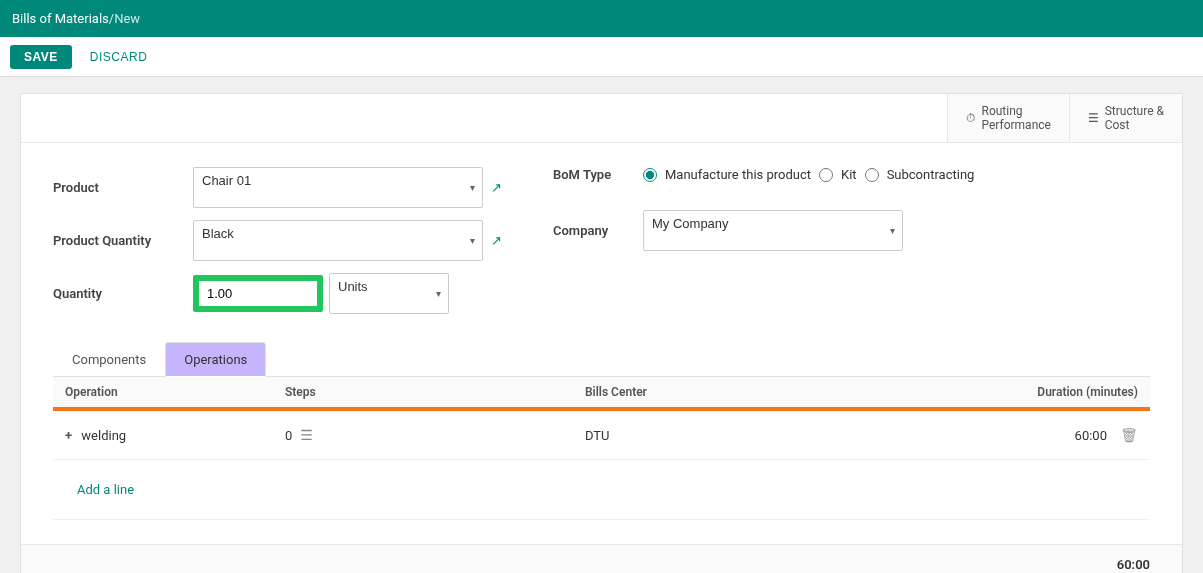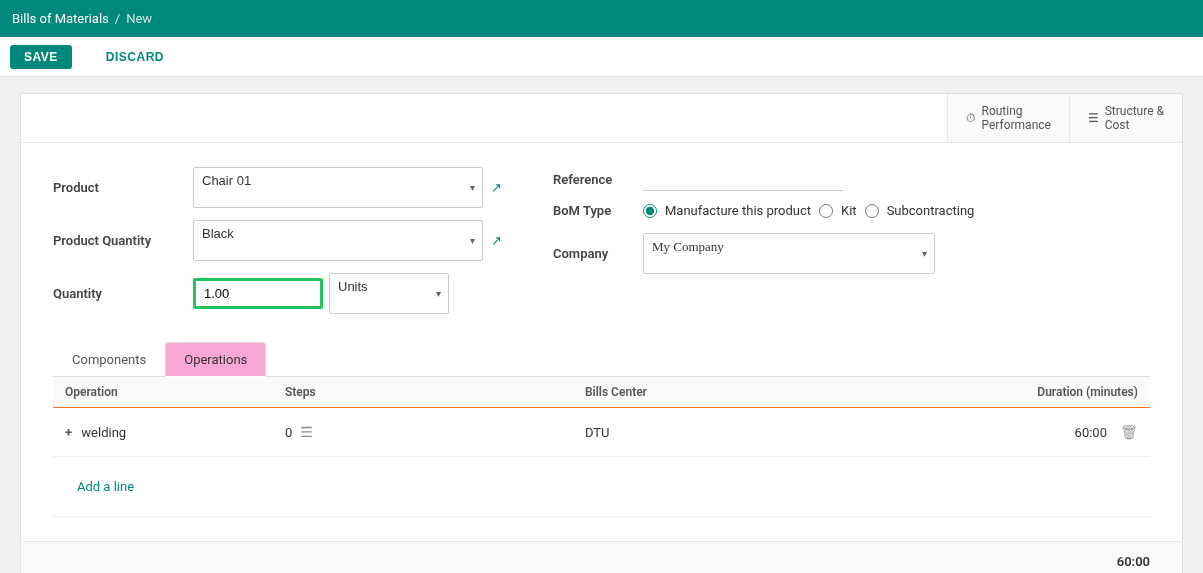--- a/index.html
+++ b/index.html
@@ -9,34 +9,33 @@
       background: #00897b;
       height: 37px;
       display: flex;
       align-items: center;
       padding: 0 12px;
       gap: 12px;
     }
     .breadcrumb {
       display: flex;
       align-items: center;
-      gap: 6px;
       color: #fff;
       font-size: 13px;
     }
     .breadcrumb a { color: #fff; text-decoration: none; }
     .breadcrumb span { color: #fff; opacity: 0.8; }
 
     .action-bar {
       background: #fff;
       height: 40px;
       display: flex;
       align-items: center;
       padding: 0 10px;
-      gap: 24px;
+      gap: 8px;
       border-bottom: 1px solid #e0e0e0;
     }
 
     .btn-save {
       background: #00897b;
       color: #fff;
       border: none;
       padding: 5px 14px;
       font-size: 12px;
       font-weight: 600;
@@ -44,21 +43,21 @@
       cursor: pointer;
       text-transform: uppercase;
       letter-spacing: 0.5px;
     }
     .btn-discard {
       background: transparent;
       color: #00897b;
       border: none;
       padding: 5px 10px;
       font-size: 12px;
-      font-weight: 700;
+      font-weight: 400;
       cursor: pointer;
       text-transform: uppercase;
       letter-spacing: 0.5px;
     }
 
     .main-content {
       padding: 16px 20px;
     }
 
     .form-card {
@@ -140,21 +139,21 @@
       font-size: 13px;
       cursor: pointer;
       text-decoration: none;
       margin-left: 2px;
     }
 
     .product-select { width: 290px; }
     .variant-select { width: 290px; }
     .qty-input {
       width: 130px;
-      border: 3px solid #22c55e;
+      border: 6px solid #22c55e;
       border-radius: 2px;
       padding: 5px 8px;
       font-size: 13px;
       outline: none;
     }
     .unit-select { width: 120px; }
 
     .two-col {
       display: flex;
       gap: 0;
@@ -200,21 +199,21 @@
       cursor: pointer;
       font-size: 13px;
     }
 
     .radio-item input[type="radio"] {
       accent-color: #00897b;
       width: 14px;
       height: 14px;
     }
 
-    .company-select { width: 292px; font-family: Liberation Serif, serif; }
+    .company-select { width: 260px; }
 
     
     .tabs {
       display: flex;
       gap: 0;
       border-bottom: 1px solid #e0e0e0;
       margin-top: 16px;
     }
 
     .tab {
@@ -223,40 +222,40 @@
       cursor: pointer;
       border: 1px solid transparent;
       border-bottom: none;
       color: #555;
       background: transparent;
       border-radius: 3px 3px 0 0;
     }
     .tab.active {
       border-color: #e0e0e0;
       border-bottom: 1px solid #fff;
-      background: #f9a8d4;
+      background: #c4b5fd;
       color: #333;
       margin-bottom: -1px;
       z-index: 1;
     }
 
     
     .data-table {
       width: 100%;
       border-collapse: collapse;
       margin-top: 0;
     }
 
     .data-table th {
       text-align: left;
       padding: 8px 12px;
       font-size: 12px;
       font-weight: 600;
       color: #555;
-      border-bottom: 1px solid #f97316;
+      border-bottom: 4px solid #f97316;
       background: #fafafa;
     }
 
     .data-table td {
       padding: 16px 12px;
       font-size: 13px;
       color: #333;
       border-bottom: 1px solid #f0f0f0;
     }
 
@@ -379,44 +378,40 @@
                 </select>
                 <span class="select-arrow">▾</span>
               </div>
             </div>
           </div>
 
         </div>
 
         <div class="right-col">
 
-          <div class="form-row">
-            <div class="right-label">Reference</div>
-            <input type="text" class="ref-input" value="" style="">
-          </div>
 
           <div class="form-row" style="align-items:flex-start;">
             <div class="right-label">BoM Type</div>
             <div class="radio-group">
               <label class="radio-item">
                 <input type="radio" name="bom_type" checked="" style="">
                 <span>Manufacture this product</span>
               </label>
               <label class="radio-item">
                 <input type="radio" name="bom_type" style="">
                 <span>Kit</span>
               </label>
               <label class="radio-item">
                 <input type="radio" name="bom_type" style="">
                 <span>Subcontracting</span>
               </label>
             </div>
           </div>
 
-          <div class="form-row" style="margin-top:15px;">
+          <div class="form-row" style="margin-top:28px;">
             <div class="right-label">Company</div>
             <div class="select-wrapper">
               <select class="form-select company-select">
                 <option>My Company</option>
               </select>
               <span class="select-arrow">▾</span>
             </div>
           </div>
 
         </div>

